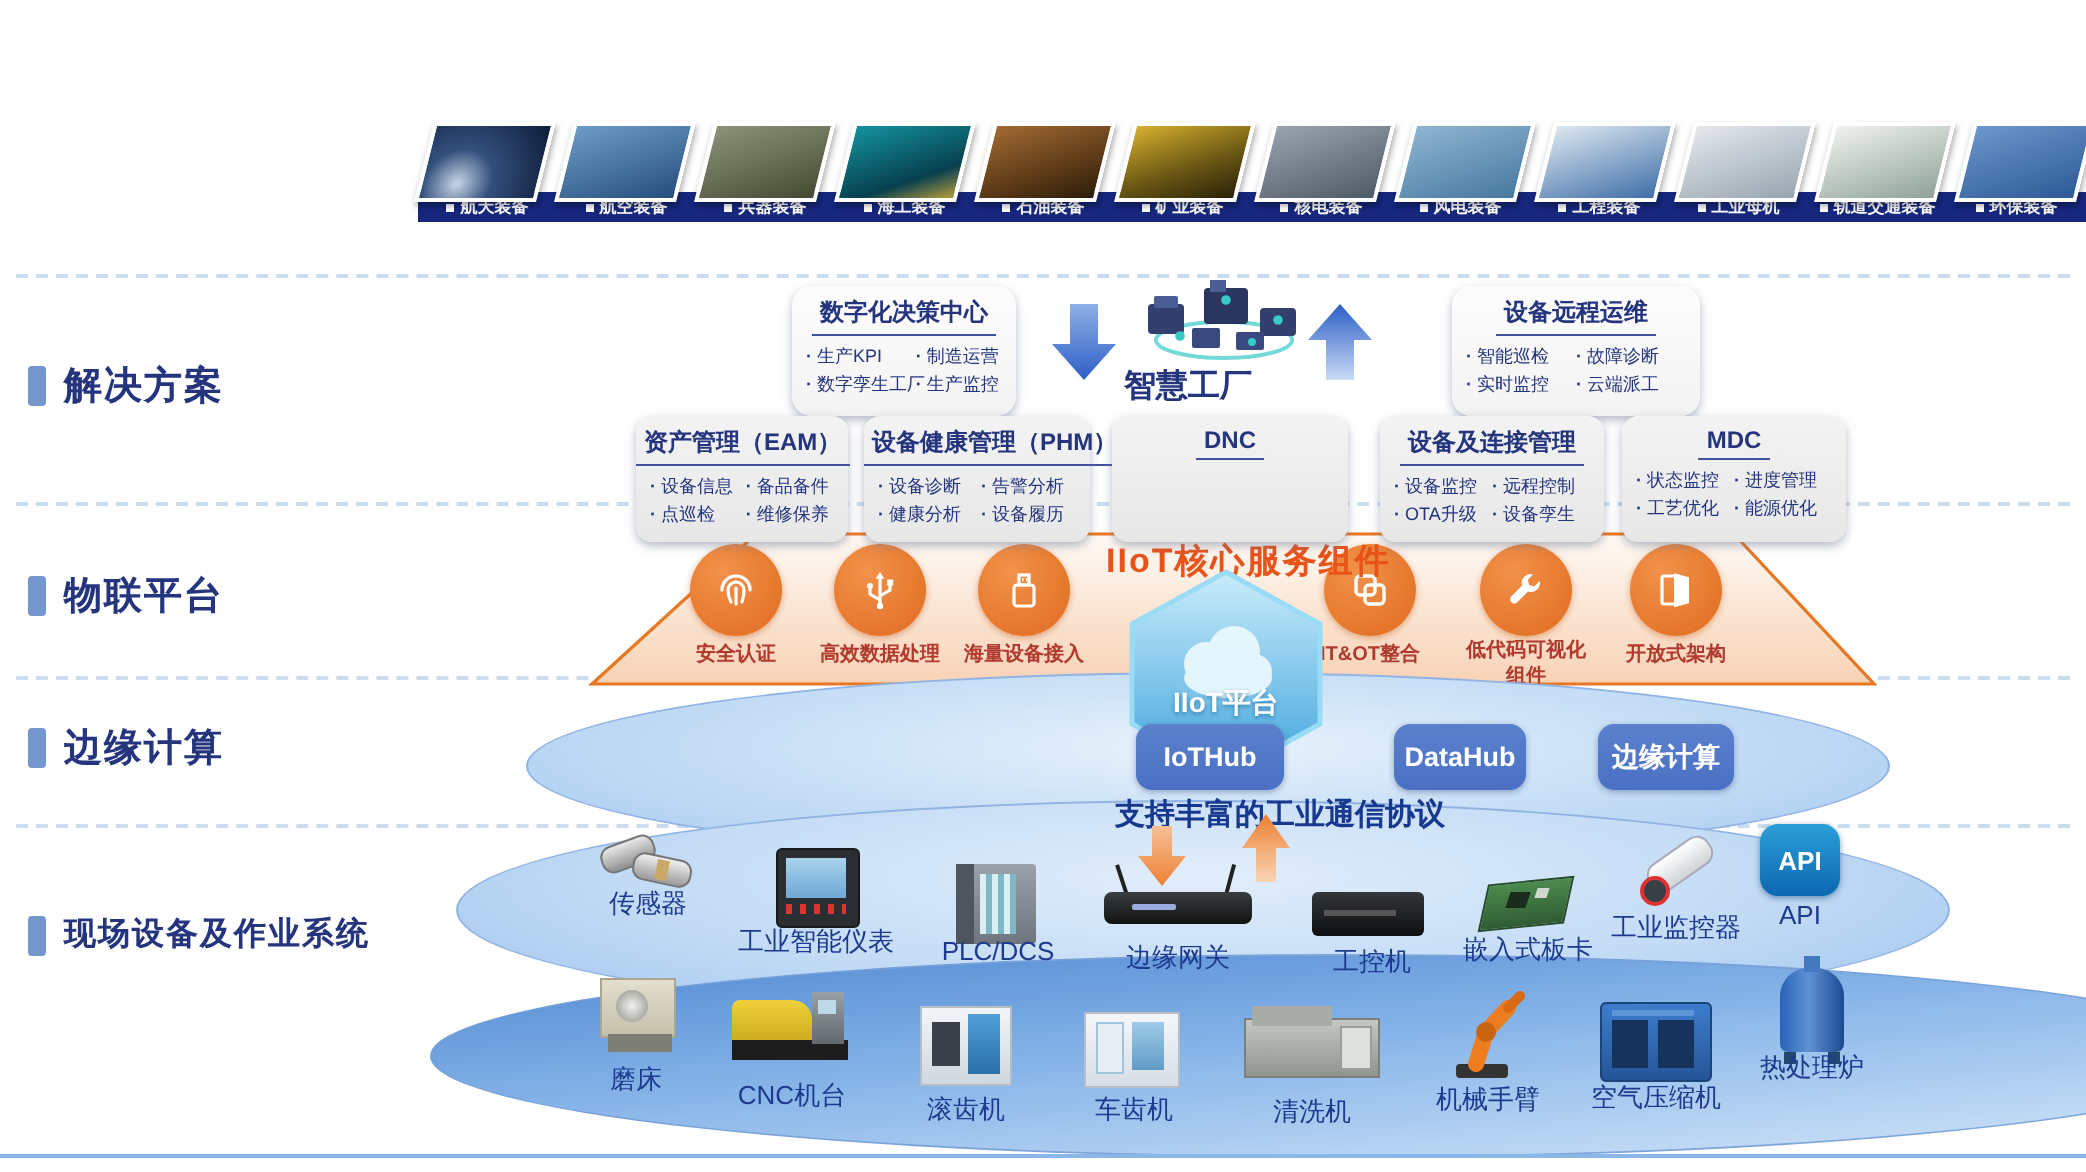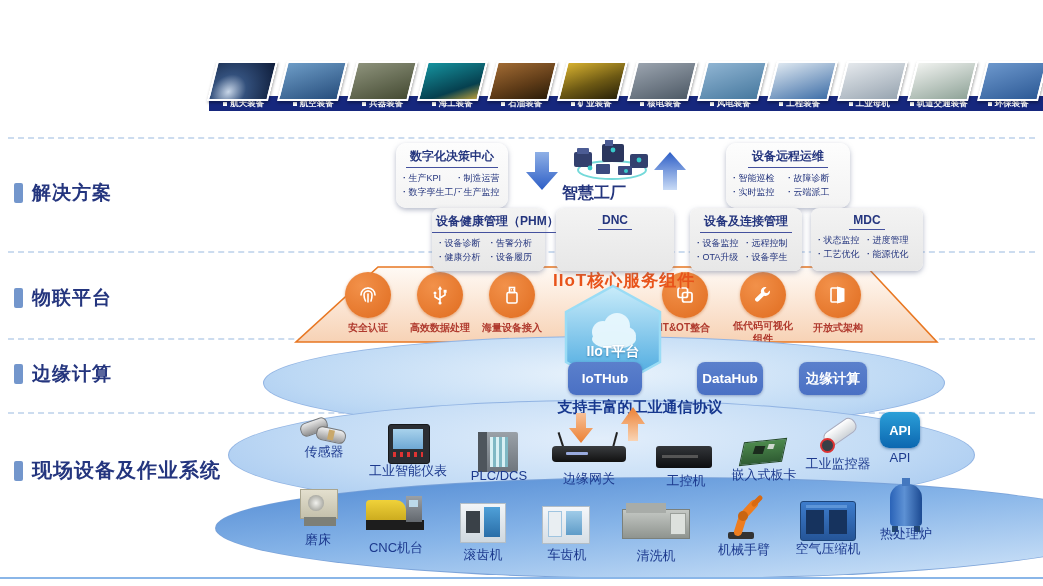--- a/index.html
+++ b/index.html
@@ -171,21 +171,21 @@
     <span>解决方案</span>
   </div>
   <div class="sec-title" style="left:14px;top:285px">
     <span class="sec-bullet"></span>
     <span>物联平台</span>
   </div>
   <div class="sec-title" style="left:14px;top:361px">
     <span class="sec-bullet"></span>
     <span>边缘计算</span>
   </div>
-  <div class="sec-title" style="left:14px;top:457px;font-size:20px">
+  <div class="sec-title" style="left:14px;top:457px;font-size:16px">
     <span class="sec-bullet"></span>
     <span>现场设备及作业系统</span>
   </div>
 
   <div class="ind-bar">
     <span class="ind-cell">航天装备</span>
     <span class="ind-cell">航空装备</span>
     <span class="ind-cell">兵器装备</span>
     <span class="ind-cell">海工装备</span>
     <span class="ind-cell">石油装备</span>
@@ -257,20 +257,29 @@
   <div class="sol-box" style="left:726px;top:143px;width:124px;height:60px">
     <span class="sol-title">设备远程运维</span>
     <div class="sol-items" style="grid-template-columns:50% 50%">
       <span class="bi">智能巡检</span>
       <span class="bi">故障诊断</span>
       <span class="bi">实时监控</span>
       <span class="bi">云端派工</span>
     </div>
   </div>
 
+  <div class="sol-box gray" style="left:318px;top:208px;width:106px;height:58px">
+    <span class="sol-title">资产管理（EAM）</span>
+    <div class="sol-items" style="grid-template-columns:52% 48%">
+      <span class="bi">设备信息</span>
+      <span class="bi">备品备件</span>
+      <span class="bi">点巡检</span>
+      <span class="bi">维修保养</span>
+    </div>
+  </div>
   <div class="sol-box gray" style="left:432px;top:208px;width:113px;height:58px">
     <span class="sol-title">设备健康管理（PHM）</span>
     <div class="sol-items" style="grid-template-columns:52% 48%">
       <span class="bi">设备诊断</span>
       <span class="bi">告警分析</span>
       <span class="bi">健康分析</span>
       <span class="bi">设备履历</span>
     </div>
   </div>
   <div class="sol-box gray" style="left:556px;top:208px;width:118px;height:58px">

